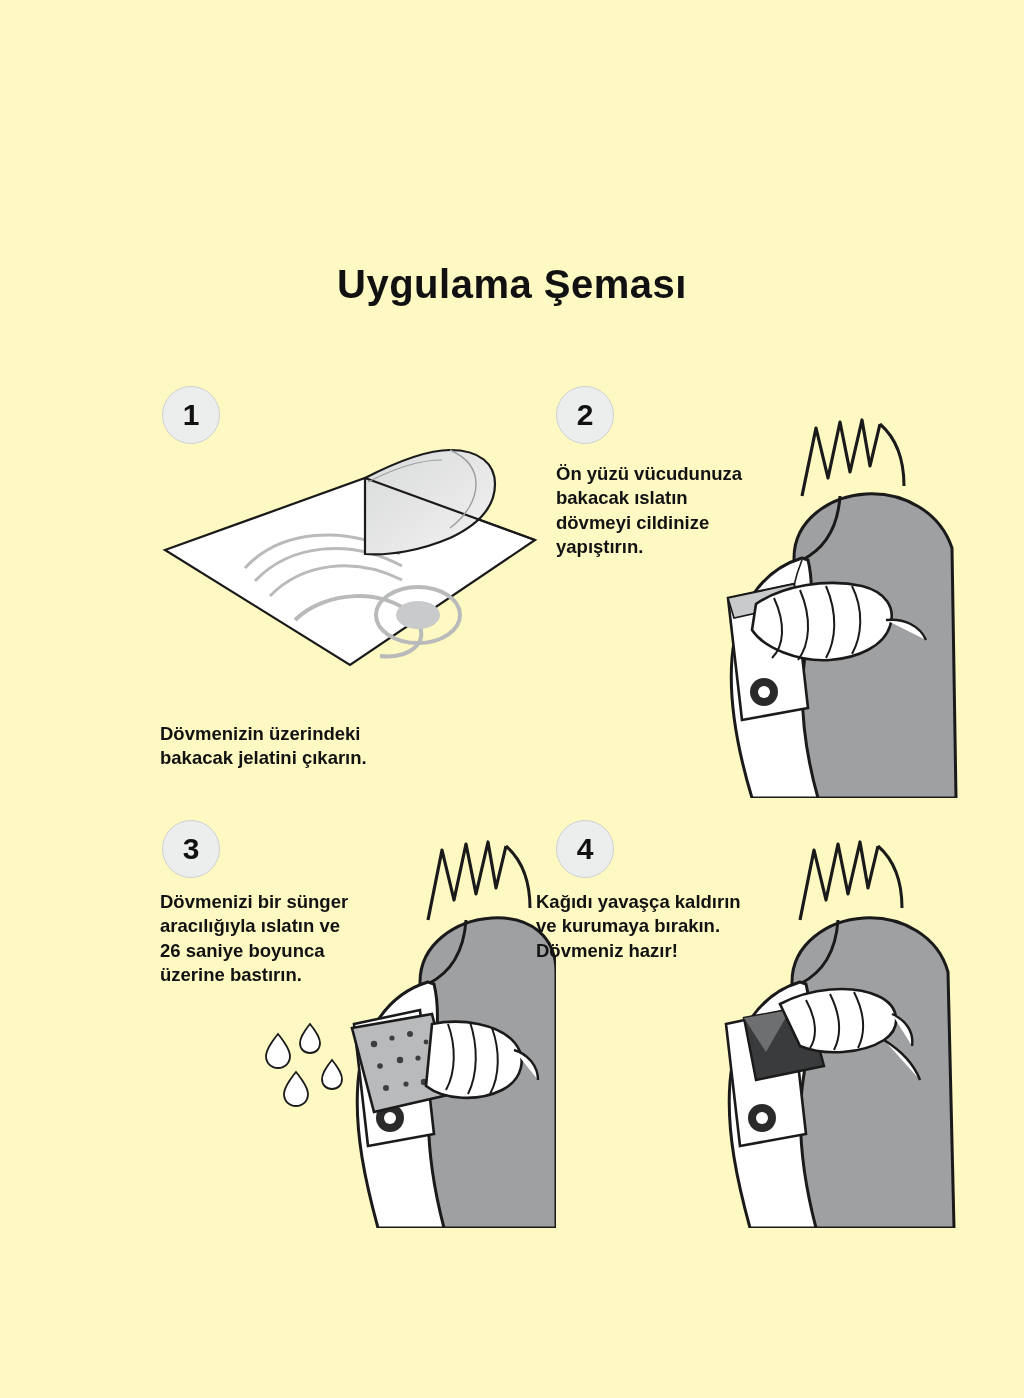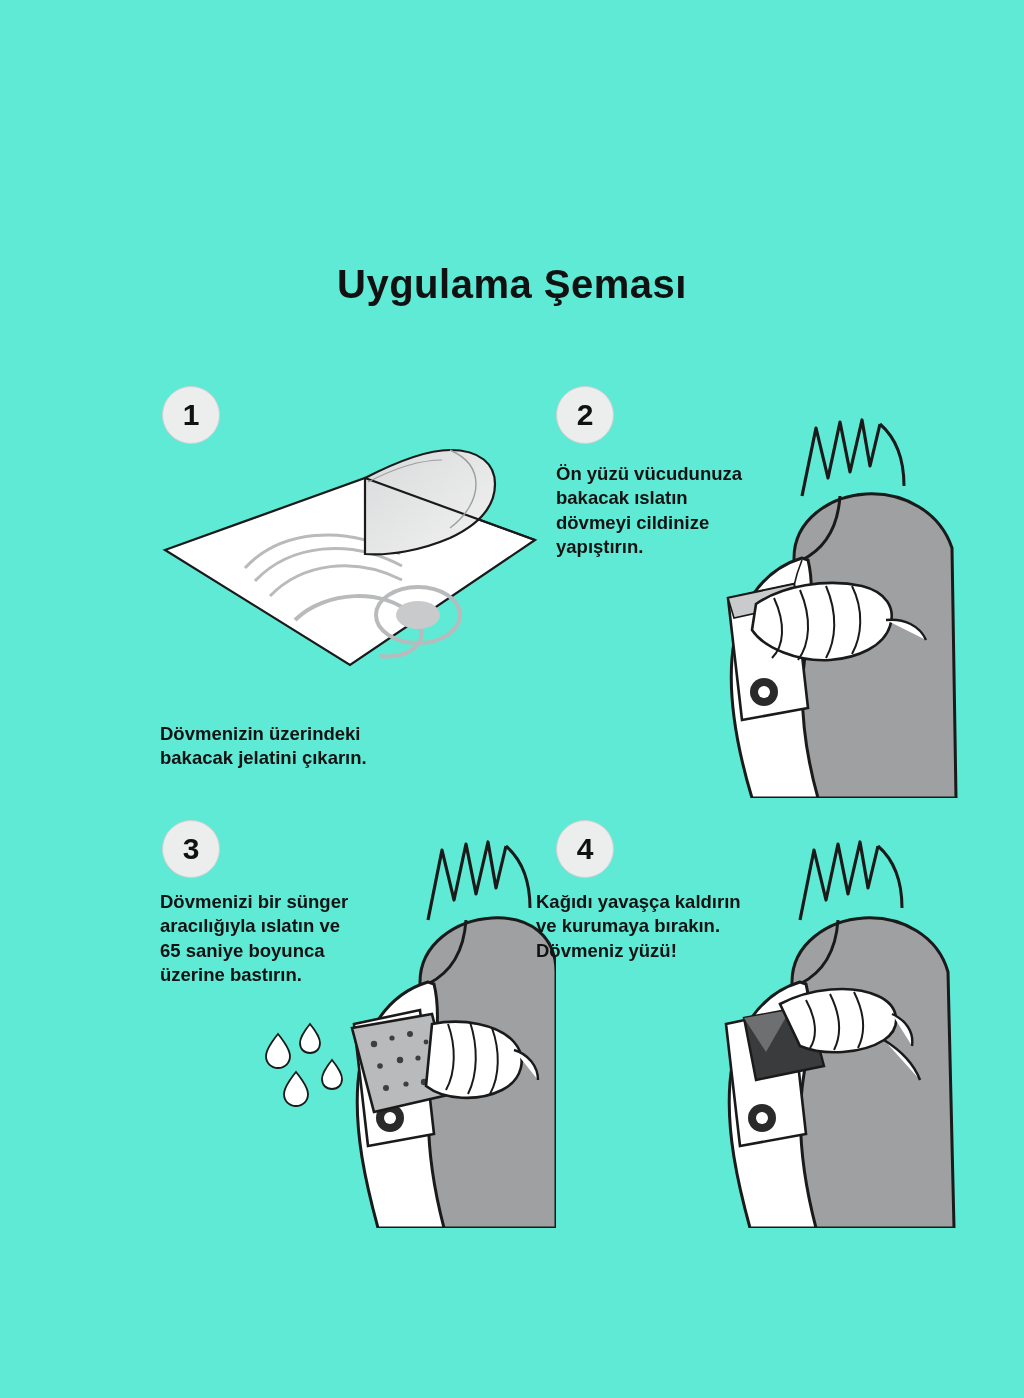--- a/index.html
+++ b/index.html
@@ -14,21 +14,21 @@
     color: #1a1a1a;
     position: relative;
     overflow: hidden;
   }
 
   .sheet {
     position: absolute;
     left: 0; top: 0;
     width: 1024px;
     height: 1398px;
-    background: #5eead4;
+    background: #fef9c3;
   }
 
   .title {
     position: absolute;
     top: 262px;
     left: 0;
     width: 1024px;
     text-align: center;
     font-size: 40px;
     font-weight: bold;
@@ -165,21 +165,21 @@
         <path d="M136,178 C148,206 146,232 136,250"></path>
         <path d="M162,178 C174,202 172,228 162,246"></path>
       </g>
       <path d="M196,212 C214,210 230,218 236,232" fill="#ffffff" stroke="#1a1a1a" stroke-width="2.4"></path>
     </svg>
   </div>
 
   <div class="step-num" id="num3">3</div>
   <div class="caption" id="cap3">Dövmenizi bir sünger
 aracılığıyla ıslatın ve
-65 saniye boyunca
+26 saniye boyunca
 üzerine bastırın.</div>
 
   <div class="art" id="art3" style="left:256px; top:828px;">
     <svg width="300" height="400" viewBox="0 0 300 400">
 
       <path d="M172,92 L186,22 L198,72 L210,16 L220,66 L232,14 L240,60 L250,18" fill="none" stroke="#1a1a1a" stroke-width="3.2" stroke-linejoin="round"></path>
       <path d="M250,18 C266,32 274,54 274,80" fill="none" stroke="#1a1a1a" stroke-width="3"></path>
 
       <path d="M164,154 C164,116 200,92 236,90 C274,88 300,108 300,144 L300,400 L164,400 Z" fill="#9fa0a2" stroke="#1a1a1a" stroke-width="3"></path>
       <path d="M210,92 C208,122 196,144 172,156" fill="none" stroke="#1a1a1a" stroke-width="3"></path>
@@ -221,21 +221,21 @@
         <path d="M54,196 C54,196 64,208 64,215 C64,221 60,225 54,225 C48,225 44,221 44,215 C44,208 54,196 54,196 Z"></path>
         <path d="M40,244 C40,244 52,258 52,266 C52,273 47,278 40,278 C33,278 28,273 28,266 C28,258 40,244 40,244 Z"></path>
         <path d="M76,232 C76,232 86,244 86,251 C86,257 82,261 76,261 C70,261 66,257 66,251 C66,244 76,232 76,232 Z"></path>
       </g>
     </svg>
   </div>
 
   <div class="step-num" id="num4">4</div>
   <div class="caption" id="cap4">Kağıdı yavaşça kaldırın
 ve kurumaya bırakın.
-Dövmeniz yüzü!</div>
+Dövmeniz hazır!</div>
 
   <div class="art" id="art4" style="left:648px; top:828px;">
     <svg width="320" height="400" viewBox="0 0 320 400">
 
       <path d="M152,92 L166,22 L178,72 L190,16 L200,66 L212,14 L220,60 L230,18" fill="none" stroke="#1a1a1a" stroke-width="3.2" stroke-linejoin="round"></path>
       <path d="M230,18 C246,32 254,54 254,80" fill="none" stroke="#1a1a1a" stroke-width="3"></path>
 
       <path d="M144,154 C144,116 180,92 216,90 C254,88 290,108 300,144 L306,400 L144,400 Z" fill="#9fa0a2" stroke="#1a1a1a" stroke-width="3"></path>
       <path d="M190,92 C188,122 176,144 152,156" fill="none" stroke="#1a1a1a" stroke-width="3"></path>
 

